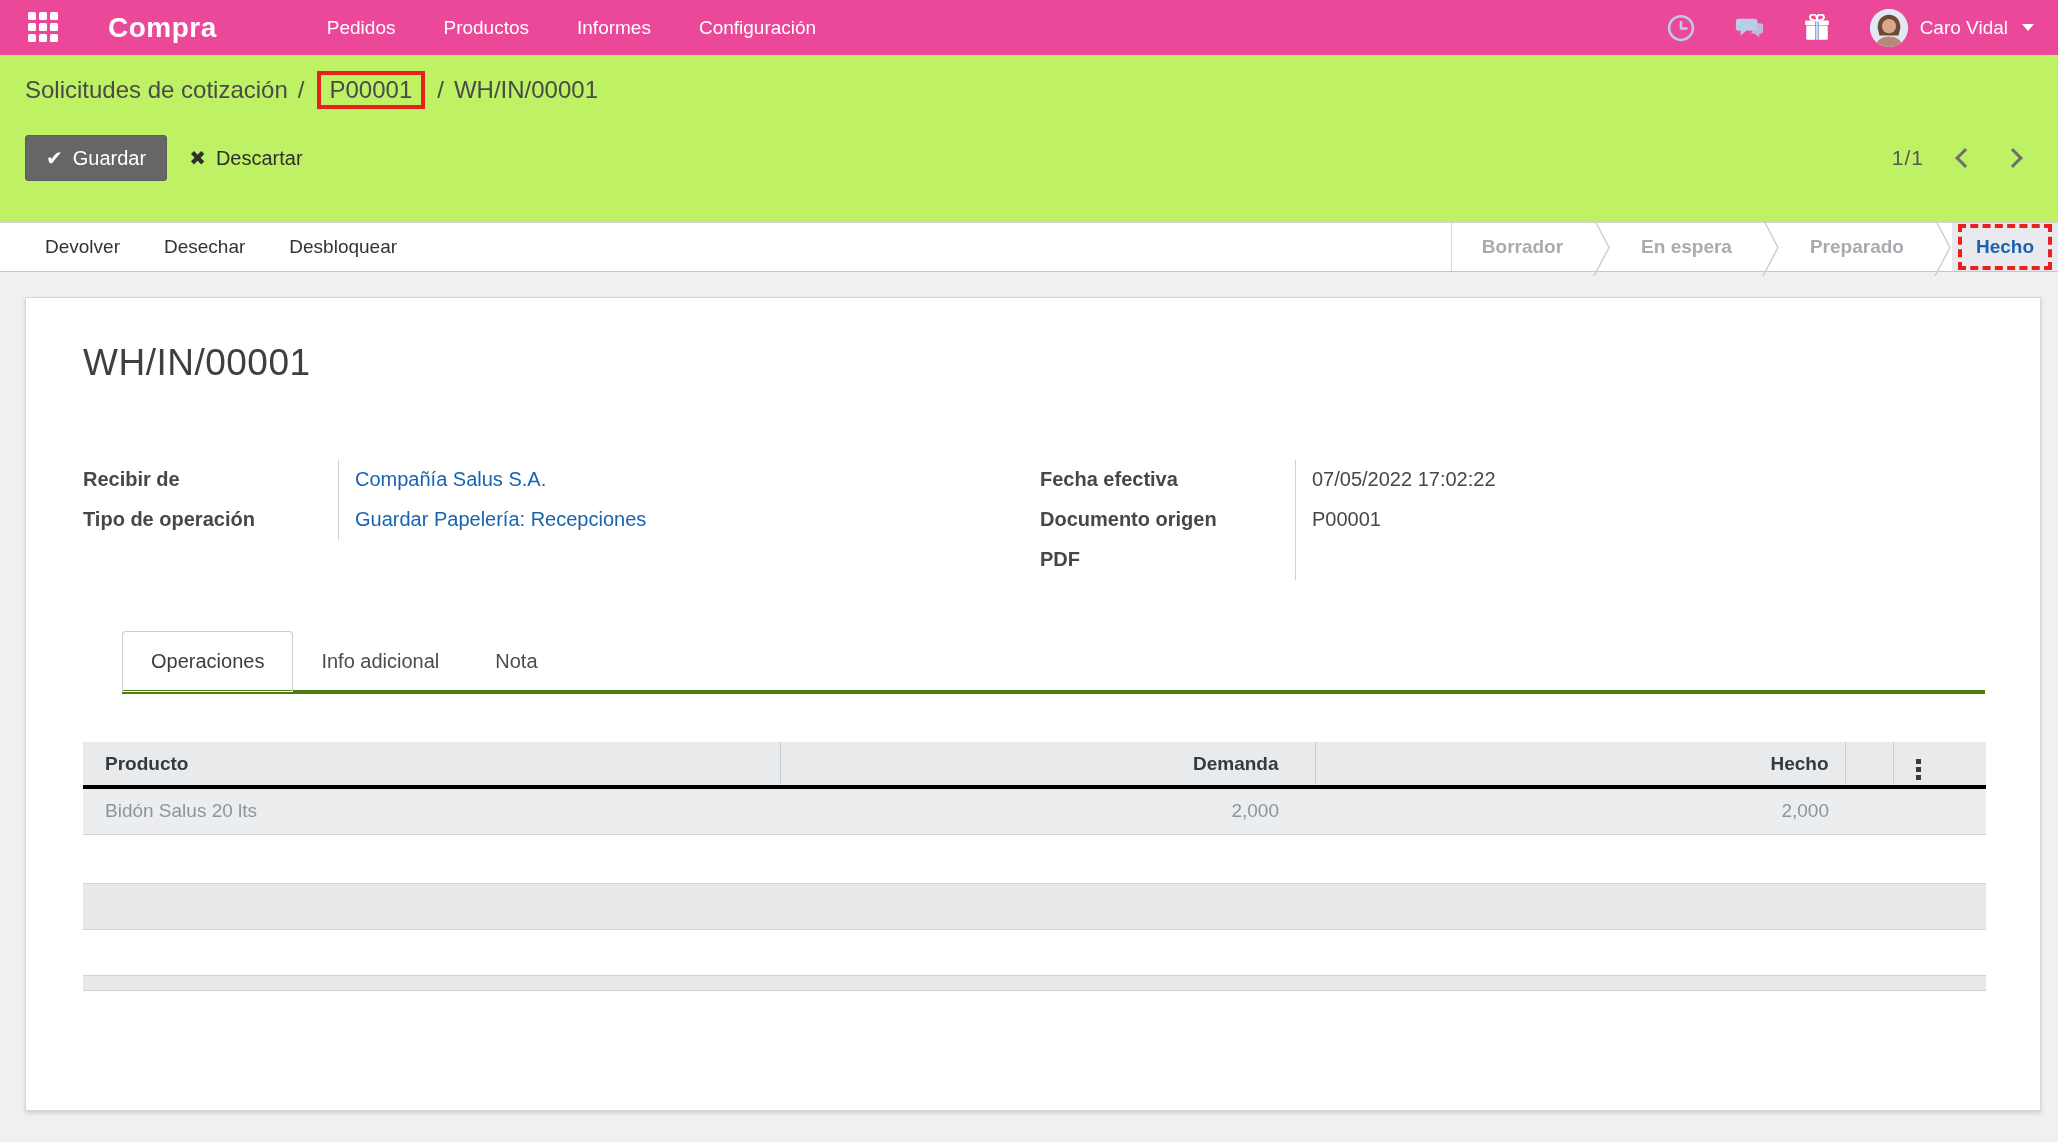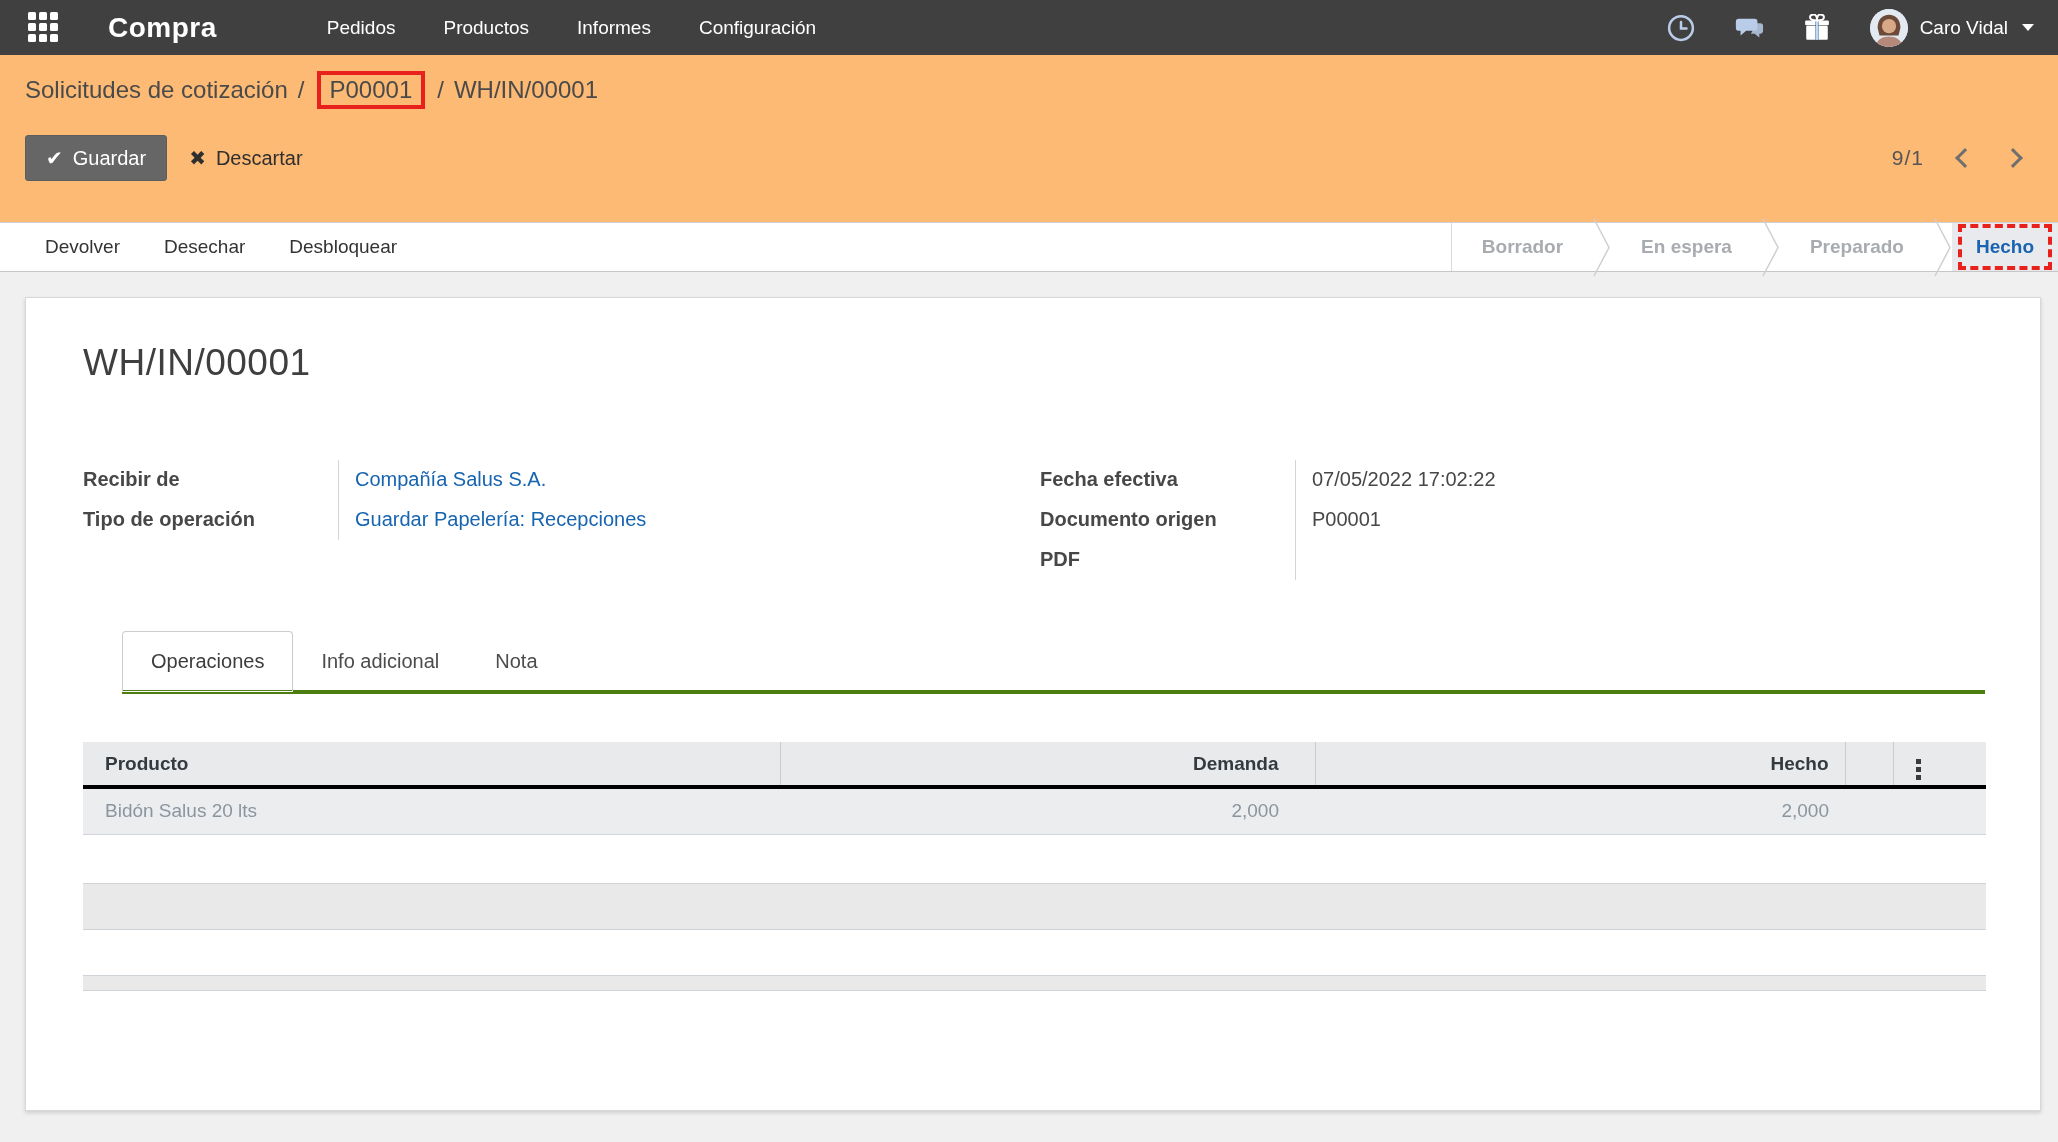--- a/index.html
+++ b/index.html
@@ -1,35 +1,35 @@
 <!DOCTYPE html>
 <html><head>
 <meta charset="utf-8">
 <style>
   * { margin:0; padding:0; box-sizing:border-box; }
   html,body { width:2058px; height:1142px; overflow:hidden; }
   body { font-family:"Liberation Sans", sans-serif; background:#f0f0f0; color:#4a4a4a; }
 
   
-  .navbar { height:55px; background:#404040; display:flex; align-items:center; color:#fff; }
+  .navbar { height:55px; background:#ec4899; display:flex; align-items:center; color:#fff; }
   .apps-icon { width:32px; height:32px; margin-left:28px; display:grid;
     grid-template-columns:repeat(3,8px); grid-template-rows:repeat(3,8px); gap:3px; cursor:pointer; }
   .apps-icon span { background:#fff; border-radius:1.5px; }
   .brand { font-size:28px; font-weight:600; letter-spacing:.5px; margin-left:48px; }
   .nav-menu { display:flex; margin-left:110px; gap:48px; font-size:19px; }
   .nav-menu .nav-item { cursor:pointer; }
   .nav-right { margin-left:auto; display:flex; align-items:center; gap:38px; padding-right:24px; }
   .sys-icon { width:30px; height:30px; display:flex; align-items:center; justify-content:center; cursor:pointer; }
   .user-menu { display:flex; align-items:center; gap:12px; cursor:pointer; }
   .avatar { width:38px; height:38px; border-radius:50%; overflow:hidden; background:#dfe7f0; flex:0 0 auto; }
   .user-name { font-size:19px; }
   .caret-down { width:0; height:0; border-left:6px solid transparent; border-right:6px solid transparent; border-top:7px solid #fff; margin-left:2px; }
 
   
-  .control-panel { background:#fdba74; padding:16px 24px 0 25px; height:167px; }
+  .control-panel { background:#bef264; padding:16px 24px 0 25px; height:167px; }
   .breadcrumb { font-size:24px; color:#4a4a4a; display:flex; align-items:center; gap:10px; }
   .breadcrumb .crumb-link { cursor:pointer; }
   .annotation-solid { border:4px solid #e8211d; padding:1px 9px; margin:0 2px; }
   .cp-buttons { margin-top:26px; display:flex; align-items:center; }
   .btn-save { background:#666666; color:#fff; border:1px solid #5d5d5d; font-size:20px;
     height:46px; padding:0 20px; border-radius:3px; display:flex; align-items:center; gap:10px; cursor:pointer;
     font-family:"Liberation Sans", sans-serif; }
   .btn-discard { background:none; border:none; color:#2f2f2f; font-size:20px; margin-left:22px;
     display:flex; align-items:center; gap:10px; cursor:pointer; font-family:"Liberation Sans", sans-serif; }
   .pager { margin-left:auto; display:flex; align-items:center; gap:34px; padding-right:14px; }
@@ -157,21 +157,21 @@
   <div class="cp-buttons">
     <button class="btn-save">
       <span>✔</span>
       <span>Guardar</span>
     </button>
     <button class="btn-discard">
       <span>✖</span>
       <span>Descartar</span>
     </button>
     <div class="pager">
-      <span class="pager-count">9/1</span>
+      <span class="pager-count">1/1</span>
       <span class="chev chev-left"></span>
       <span class="chev chev-right"></span>
     </div>
   </div>
 </div>
 
 <div class="statusbar">
   <div class="sb-buttons">
     <span class="sb-btn">Devolver</span>
     <span class="sb-btn">Desechar</span>

